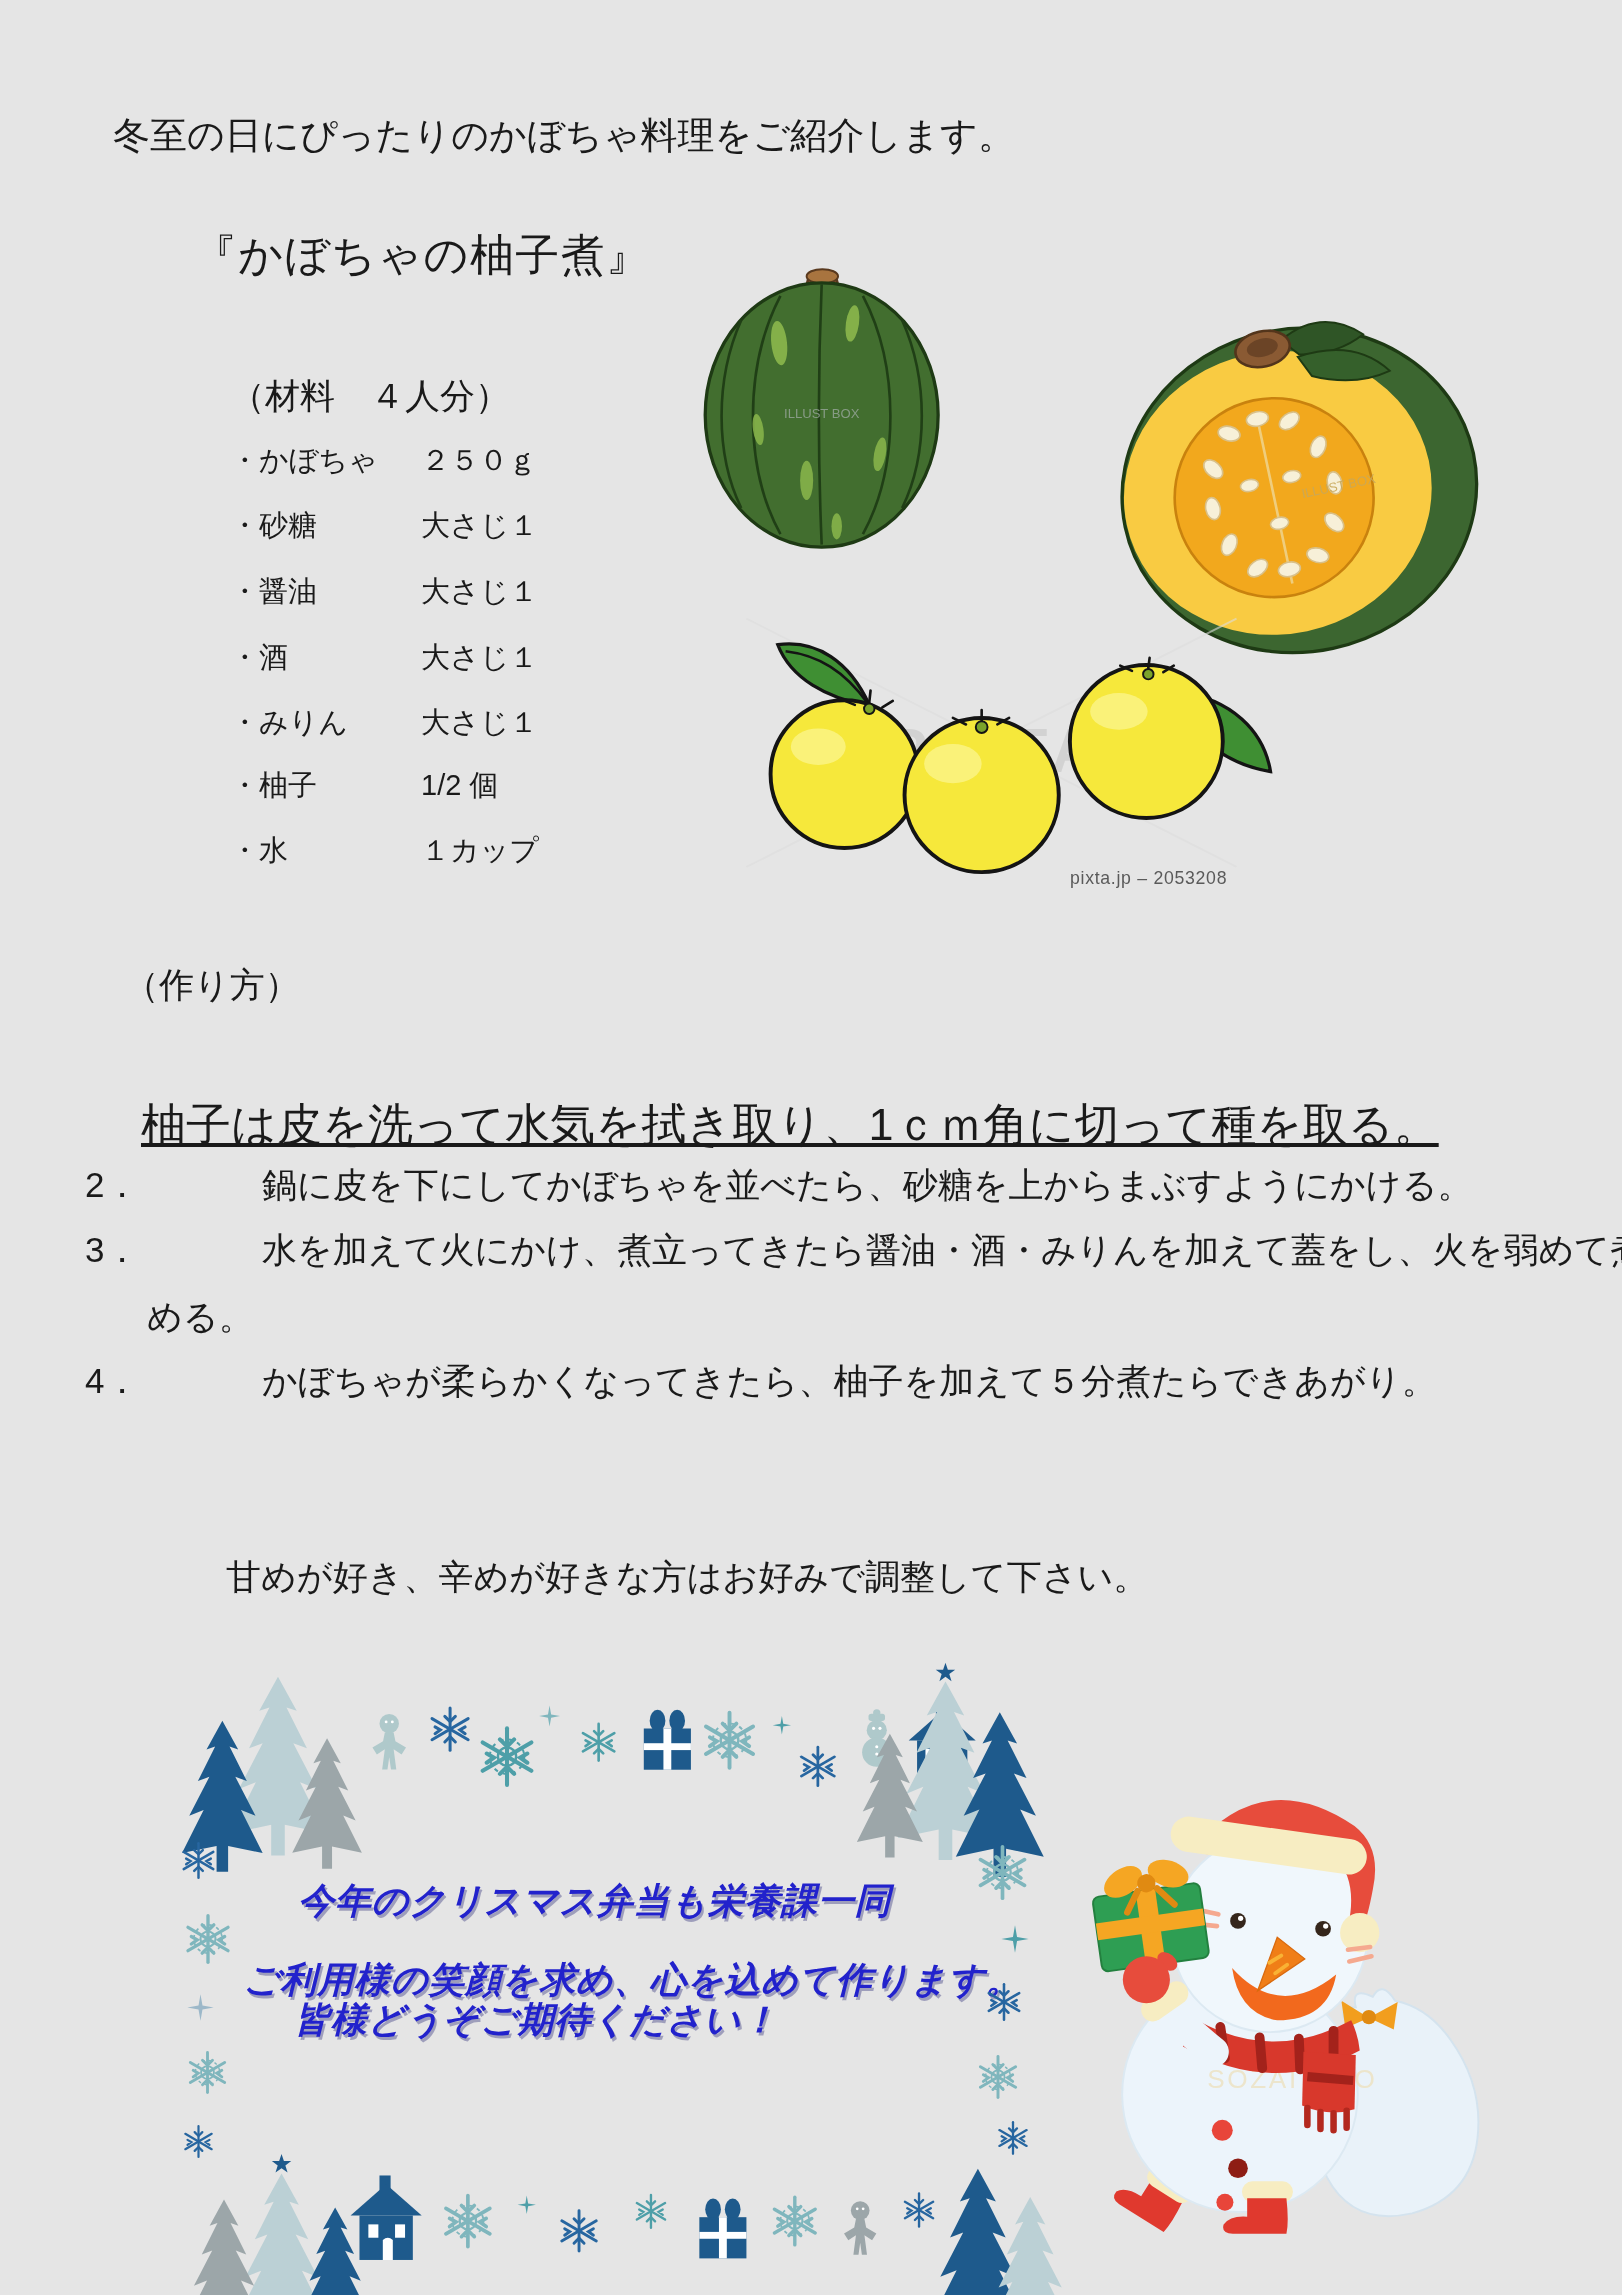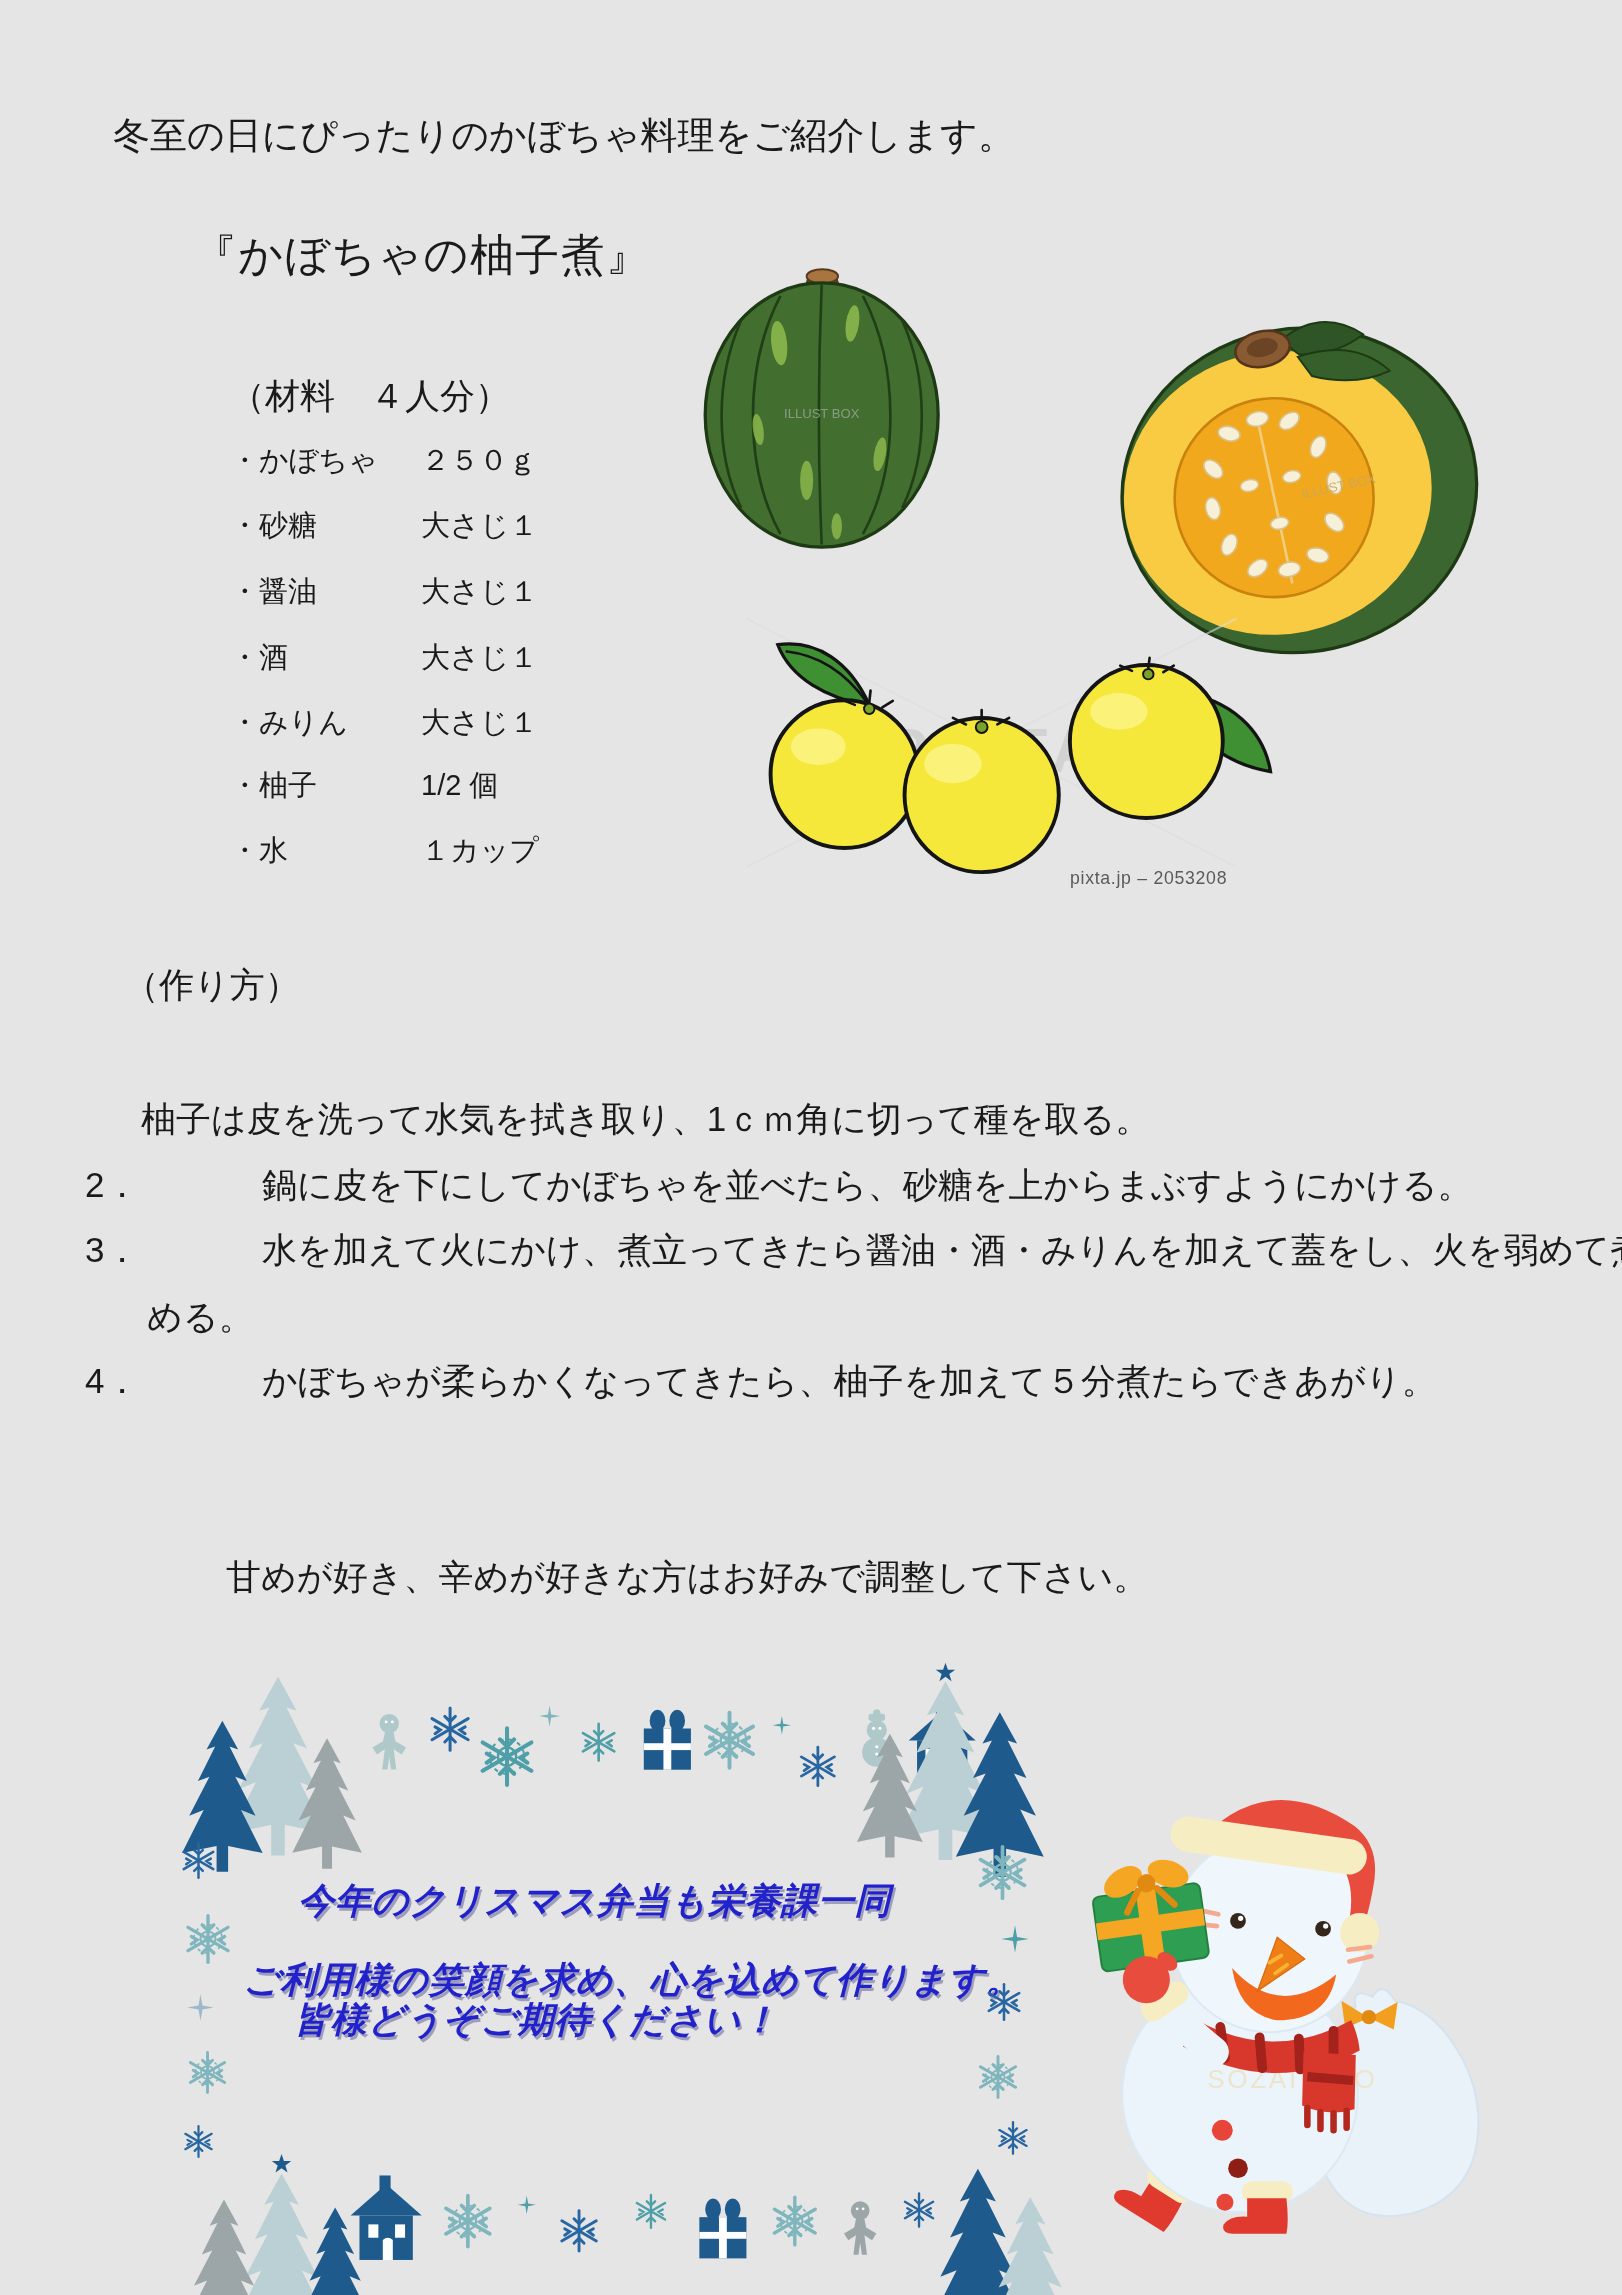--- a/index.html
+++ b/index.html
@@ -7,21 +7,21 @@
         font-family:"Liberation Sans","DejaVu Sans",sans-serif;color:#1a1a1a;}
   .t{position:absolute;white-space:nowrap;line-height:1.15;}
   .intro{left:113px;top:115px;font-size:37px;}
   .title{left:193px;top:230px;font-size:44px;letter-spacing:1.3px;}
   .ing-head{left:230px;top:376px;font-size:35px;}
   .ing-row{left:218px;font-size:29px;margin-left:12px;}
   .ing-name{display:inline-block;width:191px;}
   .dir-head{left:124px;top:965px;font-size:35px;}
   .step{left:85px;font-size:35px;}
   .step .num{display:inline-block;width:177px;}
-  .cont1{left:141px;font-size:35px;}
+  .cont1{left:141px;font-size:45px;text-decoration:underline;}
   .cont2{left:147px;font-size:35px;}
   .note-pink{left:222px;top:1489px;font-size:35px;color:#DA0D7E;font-weight:bold;}
   .note-adjust{left:226px;top:1557px;font-size:35px;}
   .caption{left:1070px;top:868px;font-size:17.7px;color:#5a5a5a;letter-spacing:0.7px;}
   .banner-line{font-size:36px;font-weight:800;font-style:italic;color:#2222CC;
                text-shadow:2px 2.6px 0 rgba(25,25,110,0.35);letter-spacing:0.7px;}
   .bl1{left:298px;top:1856px;margin-top:24px;}
   .bl2{left:243px;top:1959px;}
   .bl3{left:294px;top:1999px;font-style:italic;}
   svg.deco{position:absolute;overflow:visible;}

